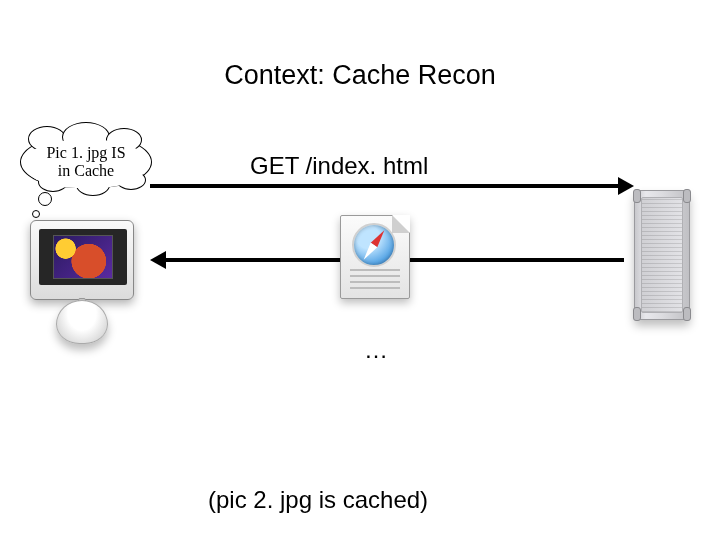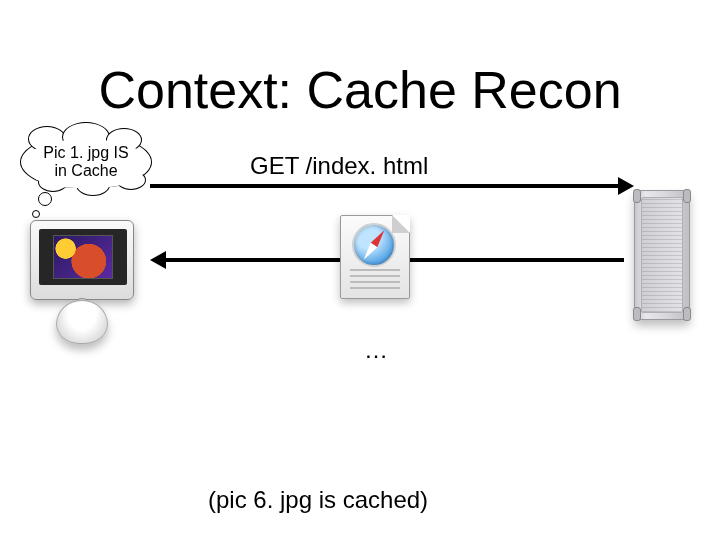--- a/index.html
+++ b/index.html
@@ -10,21 +10,21 @@
     font-family: Arial, Helvetica, sans-serif;
     position: relative;
     overflow: hidden;
   }
   .title {
     position: absolute;
     top: 60px;
     left: 0;
     width: 720px;
     text-align: center;
-    font-size: 52px;
+    font-size: 27px;
     color: #000;
   }
   
   .cloud {
     position: absolute;
     top: 136px;
     left: 20px;
     width: 132px;
     height: 60px;
   }
@@ -59,21 +59,21 @@
     background: #fff;
     border: 1px solid #000;
     border-radius: 50%;
   }
   .cloud .tailA { width: 14px; height: 14px; top: 56px; left: 18px; }
   .cloud .tailB { width: 8px;  height: 8px;  top: 74px; left: 12px; }
   .cloud .label {
     position: absolute;
     top: 8px; left: 0; width: 132px;
     text-align: center;
-    font-family: Liberation Sans, sans-serif;
+    font-family: Liberation Serif, serif;
     font-size: 16px;
     line-height: 18px;
     z-index: 5;
   }
   
   .client {
     position: absolute;
     top: 220px;
     left: 30px;
     width: 110px;
@@ -309,13 +309,13 @@
 <div class="fileicon">
   <div class="sheet"></div>
   <div class="fold"></div>
   <div class="fold2"></div>
   <div class="lines"></div>
   <div class="compass"></div>
 </div>
 
 <div class="ellipsis" style="top:336px; left:364px;">…</div>
 
-<div class="caption" style="top:486px; left:208px;">(pic 6. jpg is cached)</div>
+<div class="caption" style="top:486px; left:208px;">(pic 2. jpg is cached)</div>
 
 </body></html>

